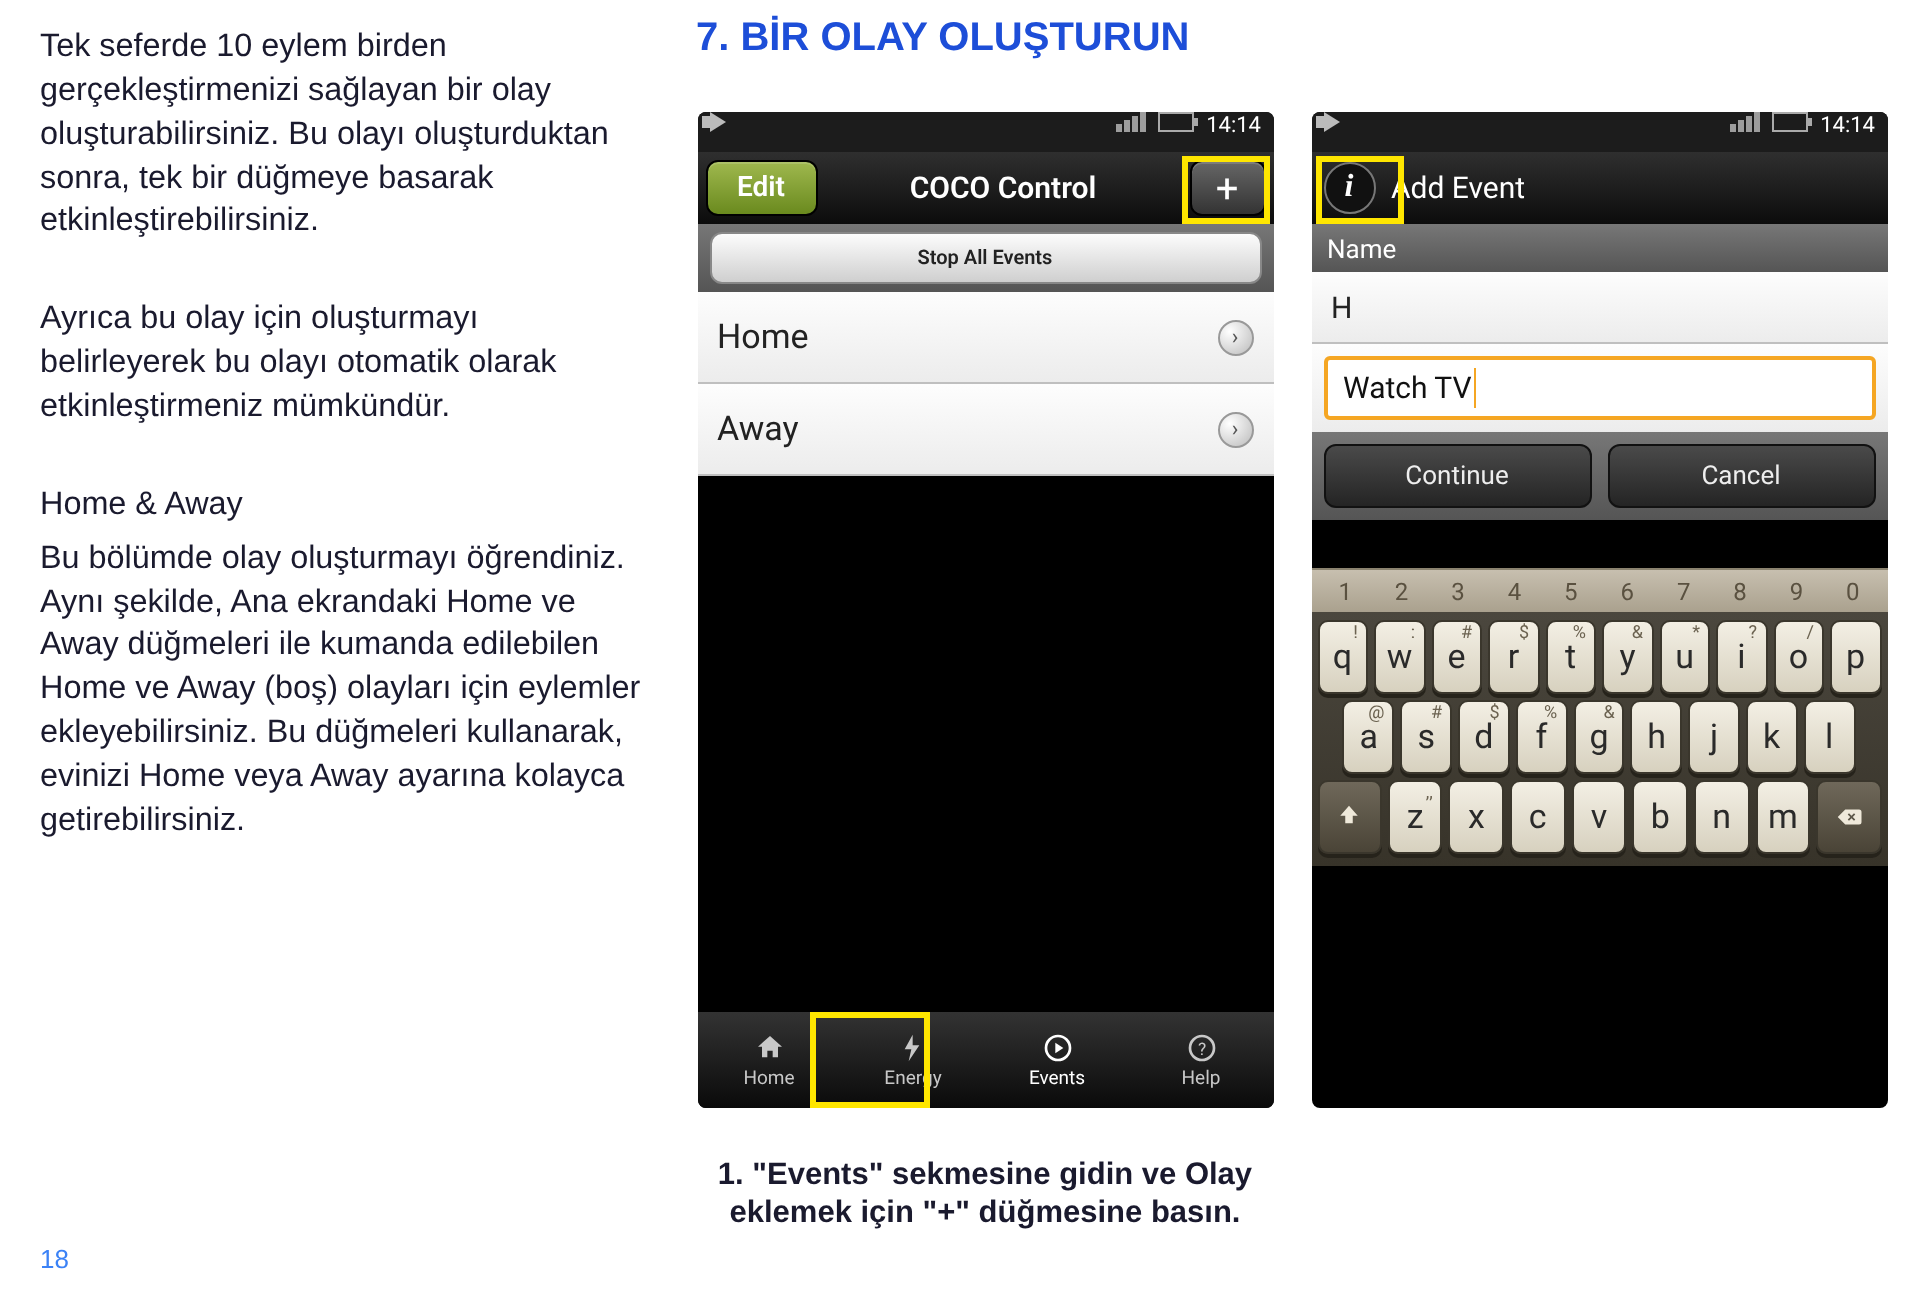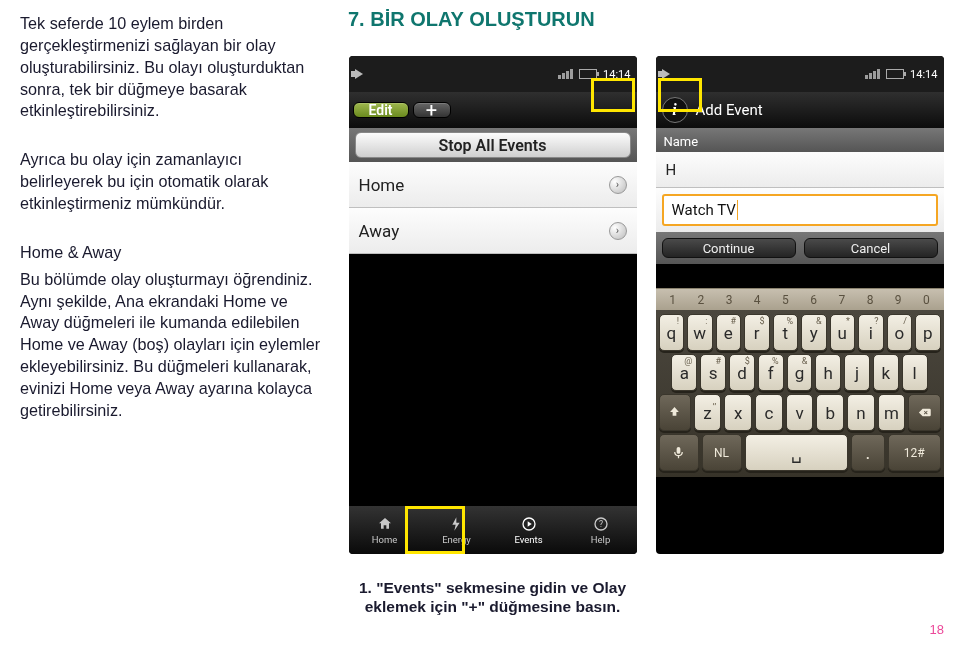--- a/index.html
+++ b/index.html
@@ -18,21 +18,21 @@
     grid-template-rows: 48px 1fr 48px 24px;
     column-gap: 18px;
     padding: 8px 16px 0 20px;
     height: 100%;
   }
   .title {
     grid-column: 2 / span 2;
     grid-row: 1;
     font-weight: 700;
     font-size: 20px;
-    color: #0f766e;
+    color: #1d4ed8;
   }
   .body-text {
     grid-column: 1;
     grid-row: 1 / span 3;
     font-size: 16.2px;
     line-height: 1.35;
     padding-right: 4px;
   }
   .body-text p { margin: 5px 0 4px 0; }
   .para-gap { height: 18px; }
@@ -46,24 +46,24 @@
     height: 498px;
     background: #000;
     border-radius: 4px;
     position: relative;
     margin: 0 auto;
     overflow: hidden;
     font-family: "Roboto", "Helvetica Neue", Arial, sans-serif;
   }
   
   .status {
-    height: 36px;
+    height: 20px;
     background: #1c1c1c;
     display:flex;
-    align-items:center;
+    align-items:flex-start;
     padding: 0 6px;
     color:#fff;
     font-size: 11px;
   }
   .status .spacer { flex:1; }
   .sig { display:flex; align-items:flex-end; gap:1px; margin-right:6px; }
   .sig span { width:3px; background:#9d9d9d; }
   .sig span:nth-child(1){height:4px;} .sig span:nth-child(2){height:6px;}
   .sig span:nth-child(3){height:8px;} .sig span:nth-child(4){height:10px;}
   .batt { width:18px; height:10px; border:1px solid #aaa; position:relative; margin-right:6px; }
@@ -75,21 +75,21 @@
   
   .hdr {
     height: 36px;
     background: linear-gradient(#2f2f2f,#0c0c0c);
     display:flex;
     align-items:center;
     padding:0 4px;
     gap:4px;
   }
   .pill {
-    height:16px;
+    height:28px;
     border-radius:6px;
     display:flex;
     align-items:center;
     justify-content:center;
     font-size:14px;
     color:#fff;
     border:1px solid #000;
     box-shadow: inset 0 1px 0 rgba(255,255,255,.15);
   }
   .edit-btn {
@@ -116,21 +116,21 @@
     align-items:center;
     padding:0 6px;
   }
   .sub .stop-btn {
     flex:1;
     height:26px;
     border-radius:6px;
     background: linear-gradient(#fcfcfc,#cfcfcf);
     border:1px solid #888;
     display:flex; align-items:center; justify-content:center;
-    font-size:16px; font-weight:600; color:#222;
+    font-size:10px; font-weight:600; color:#222;
   }
 
   
   .row {
     height:46px;
     background: linear-gradient(#fdfdfd,#ececec);
     border-bottom:1px solid #bfbfbf;
     display:flex;
     align-items:center;
     padding:0 10px;
@@ -188,21 +188,21 @@
     border:2px solid #f5a623;
     border-radius:3px;
     height:32px;
     display:flex; align-items:center;
     padding:0 8px;
     color:#111; font-size:15px;
   }
   .field .cursor { width:1px; height:20px; background:#f5a623; margin-left:1px; }
   .btn-row {
     background: linear-gradient(#777,#555);
-    height:32px;
+    height:44px;
     display:flex; gap:8px; padding:6px;
   }
   .btn-row .abtn {
     flex:1;
     border-radius:6px;
     background: linear-gradient(#4a4a4a,#242424);
     color:#eee; border:1px solid #111;
     display:flex; align-items:center; justify-content:center;
     font-size:13px;
   }
@@ -247,36 +247,36 @@
     line-height:1.25;
     align-self:start;
     padding-top:4px;
   }
   .cap-a { grid-column:2; }
   .cap-b { grid-column:3; }
 
   .pagenum {
     grid-column: 1 / span 3;
     grid-row: 4;
-    text-align:right;
+    text-align:left;
     font-size:13px;
-    color:#ec4899;
+    color:#3b82f6;
   }
 </style>
 </head>
 <body>
 
 <div class="page">
 
   <div class="title">7. BİR OLAY OLUŞTURUN</div>
 
   <div class="body-text">
     <p>Tek seferde 10 eylem birden gerçekleştirmenizi sağlayan bir olay oluşturabilirsiniz. Bu olayı oluşturduktan sonra, tek bir düğmeye basarak etkinleştirebilirsiniz.</p>
     <div class="para-gap"></div>
-    <p>Ayrıca bu olay için zamanlayıcı belirleyerek bu için otomatik olarak etkinleştirmeniz mümkündür.</p>
+    <p>Ayrıca bu olay için oluşturmayı belirleyerek bu olayı otomatik olarak etkinleştirmeniz mümkündür.</p>
     <div class="para-gap"></div>
     <p class="strong">Home &amp; Away</p>
     <p>Bu bölümde olay oluşturmayı öğrendiniz. Aynı şekilde, Ana ekrandaki Home ve Away düğmeleri ile kumanda edilebilen Home ve Away (boş) olayları için eylemler ekleyebilirsiniz. Bu düğmeleri kullanarak, evinizi Home veya Away ayarına kolayca getirebilirsiniz.</p>
   </div>
 
   <div class="shot-col a">
     <div class="phone">
       <div class="status">
         <span class="mute"></span>
         <span class="spacer"></span>
@@ -284,20 +284,21 @@
             <span></span>
             <span></span>
             <span></span>
             <span></span>
           </span>
         <span class="batt"><span class="fill"></span></span>
         <span>14:14</span>
       </div>
       <div class="hdr">
         <div class="pill edit-btn">Edit</div>
+        <div class="hdr-title">COCO Control</div>
         <div class="pill plus-btn">+</div>
       </div>
       <div class="sub">
         <div class="stop-btn">Stop All Events</div>
       </div>
       <div class="row">
         <span>Home</span>
         <span class="chev">›</span>
       </div>
       <div class="row">
@@ -421,31 +422,20 @@
               <div class="key">b</div>
               <div class="key">n</div>
               <div class="key">m</div>
             </div>
           <div class="key dark">
             <svg viewBox="0 0 24 24">
                 <path d="M20 6H9l-6 6 6 6h11a2 2 0 002-2V8a2 2 0 00-2-2zm-4 9l-2-2-2 2-1-1 2-2-2-2 1-1 2 2 2-2 1 1-2 2 2 2z"></path>
               </svg>
           </div>
         </div>
-        <div class="krow">
-          <div class="key dark" style="flex:1.2; font-size:13px;">
-            <svg viewBox="0 0 24 24">
-                <path d="M12 14a3 3 0 003-3V6a3 3 0 00-6 0v5a3 3 0 003 3zm5-3a5 5 0 01-10 0H5a7 7 0 006 6.9V21h2v-3.1A7 7 0 0019 11z"></path>
-              </svg>
-          </div>
-          <div class="key dark" style="flex:1.2; font-size:12px;">NL</div>
-          <div class="key space">␣</div>
-          <div class="key dark" style="font-size:18px;">.</div>
-          <div class="key dark wide" style="font-size:12px;">12#</div>
-        </div>
       </div>
       <span class="hl info"></span>
     </div>
   </div>
 
   <div class="caption cap-a">1. "Events" sekmesine gidin ve Olay eklemek için "+" düğmesine basın.</div>
 
   <div class="pagenum">18</div>
 </div>
 

